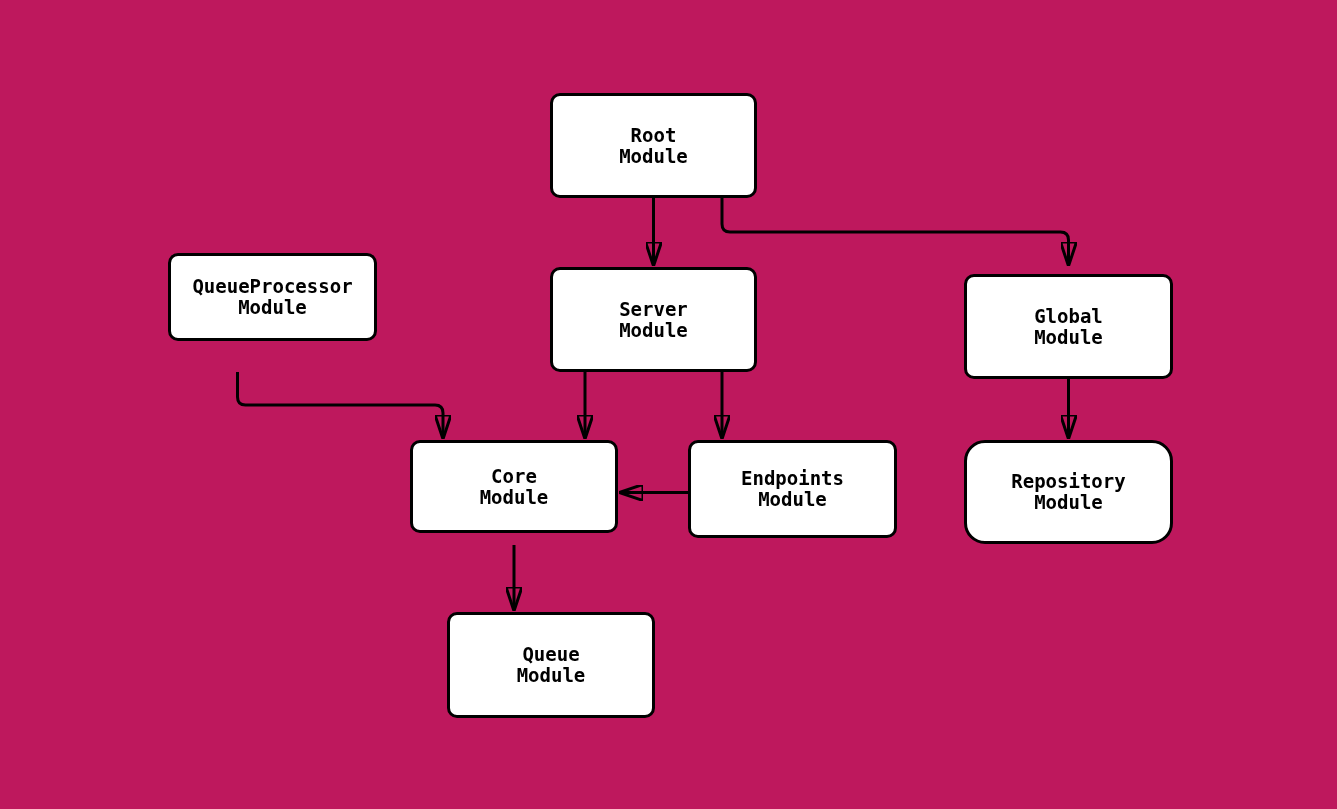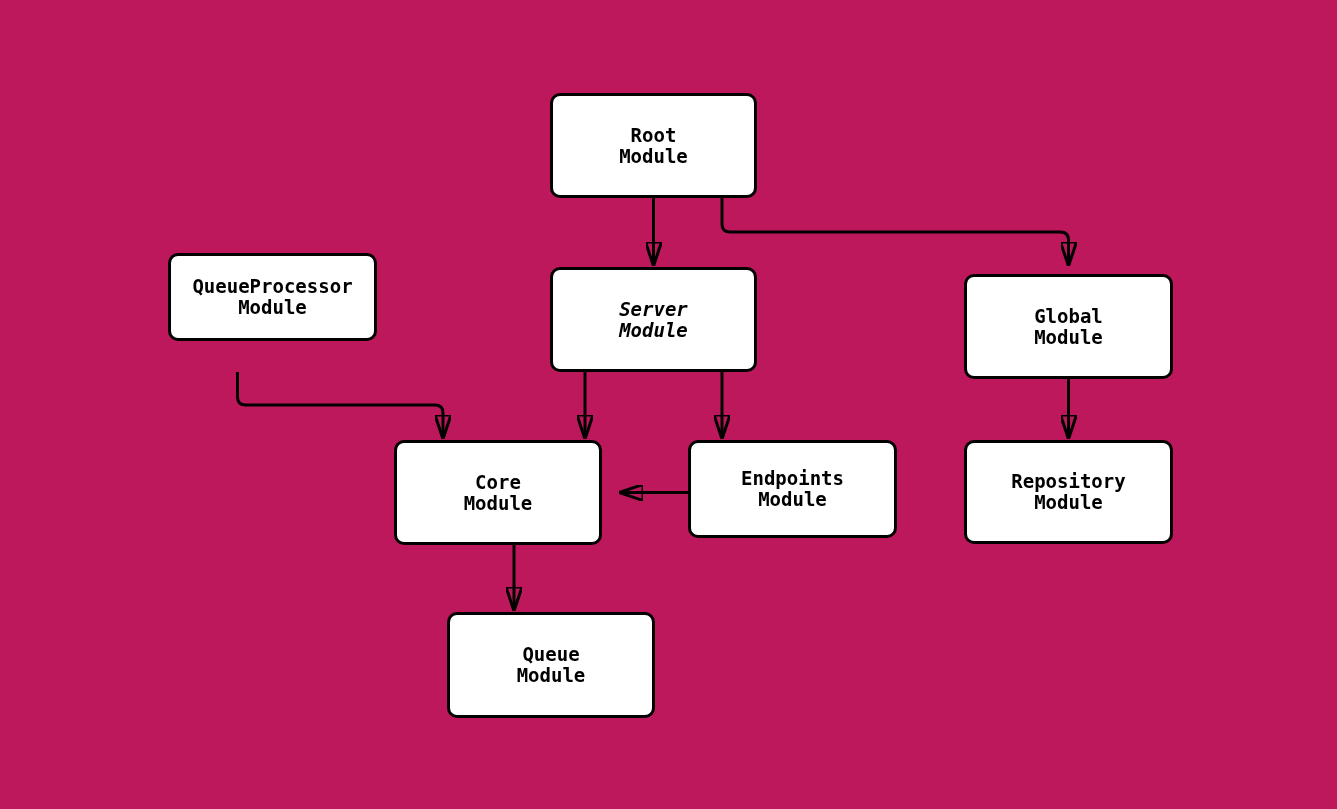--- a/index.html
+++ b/index.html
@@ -80,41 +80,41 @@
   <div class="node" style="left:550px; top:93px; width:207px; height:105px;">
     <span class="node-label">Root
 Module</span>
   </div>
 
   <div class="node" style="left:133px; top:253px; width:209px; height:88px;margin-left:35px;">
     <span class="node-label">QueueProcessor
 Module</span>
   </div>
 
-  <div class="node" style="left:550px; top:267px; width:207px; height:105px;font-style:italic;">
+  <div class="node" style="left:550px; top:267px; width:207px; height:105px;">
     <span class="node-label">Server
 Module</span>
   </div>
 
   <div class="node" style="left:964px; top:267px; width:209px; height:105px;margin-top:7px;">
     <span class="node-label">Global
 Module</span>
   </div>
 
-  <div class="node" style="left:394px; top:440px; width:208px; height:105px;">
+  <div class="node" style="left:410px; top:440px; width:208px; height:93px;">
     <span class="node-label">Core
 Module</span>
   </div>
 
   <div class="node" style="left:688px; top:440px; width:209px; height:98px;">
     <span class="node-label">Endpoints
 Module</span>
   </div>
 
-  <div class="node" style="left:964px; top:440px; width:209px; height:104px;">
+  <div class="node" style="left:964px; top:440px; width:209px; height:104px;border-radius:21px;">
     <span class="node-label">Repository
 Module</span>
   </div>
 
   <div class="node" style="left:411px; top:612px; width:208px; height:106px;margin-left:36px;">
     <span class="node-label">Queue
 Module</span>
   </div>
 
 </div>

